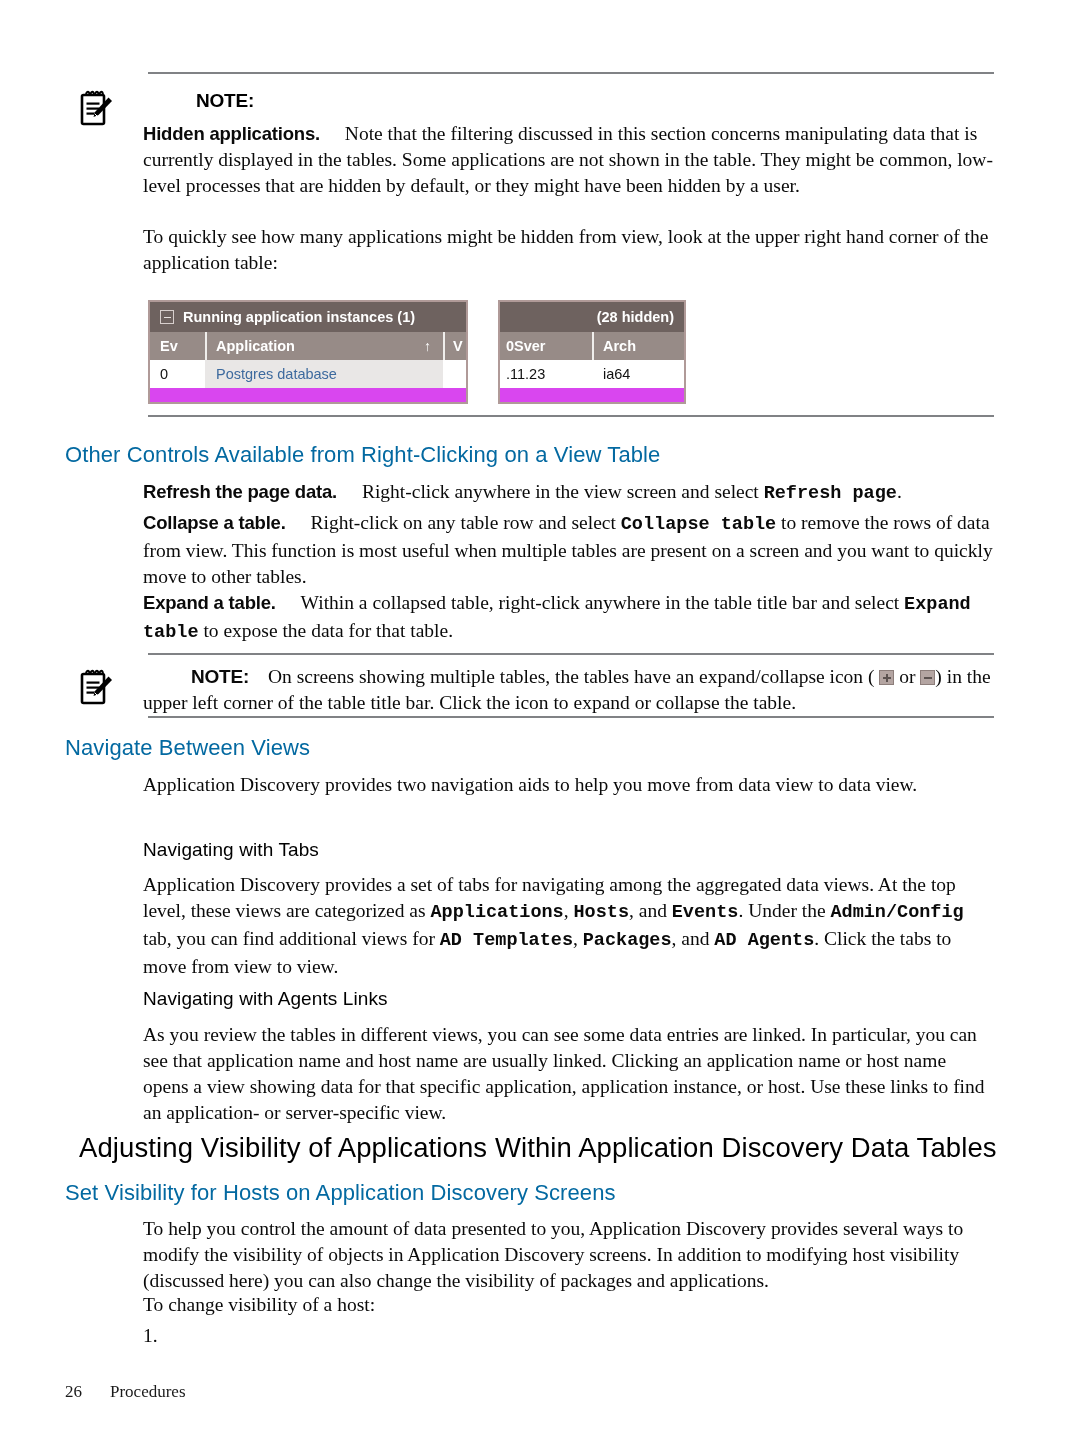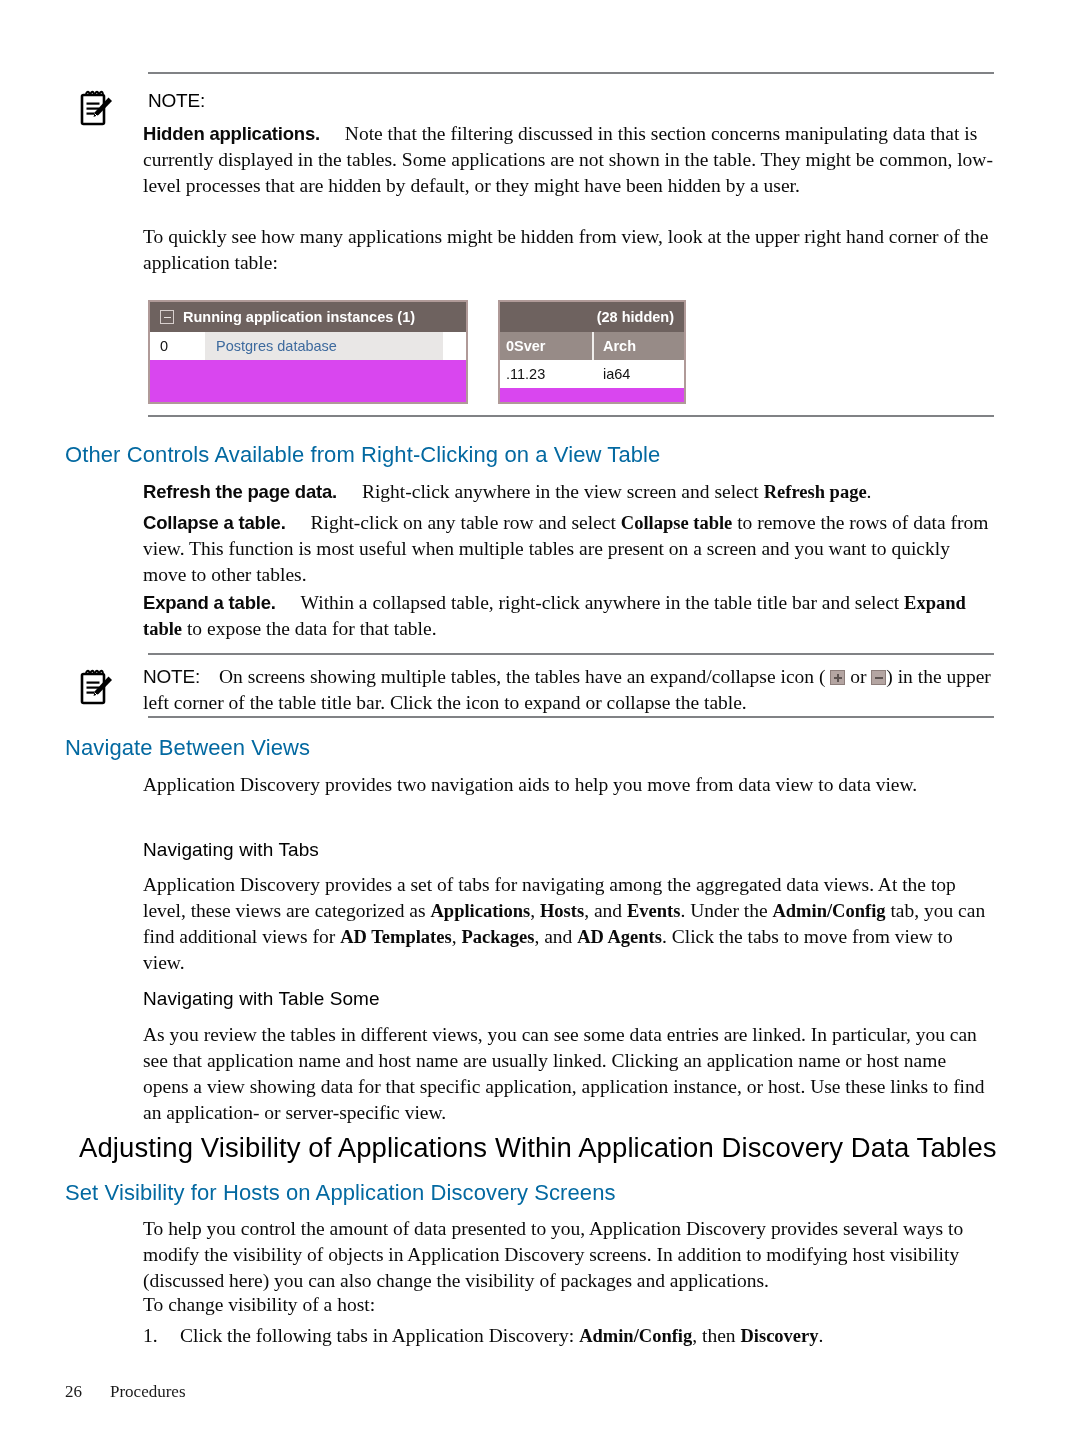--- a/index.html
+++ b/index.html
@@ -26,21 +26,21 @@
 
   
   .body-text {
     position: absolute;
     font-family: "Liberation Serif", serif;
     font-size: 19.5px;
     line-height: 26px;
     color: #0a0a0a;
     text-align: left;
   }
-  .body-text b { font-family: Liberation Serif, serif; font-weight: bold; font-size: 18.5px; }
+  .body-text b { font-family: Liberation Mono, monospace; font-weight: bold; font-size: 18.5px; }
 
   .lead-in {
     font-family: "Liberation Sans", sans-serif;
     font-weight: bold;
     font-size: 18.5px;
     letter-spacing: -0.2px;
   }
 
   
   .h1 {
@@ -73,23 +73,24 @@
 
   
   .rule {
     position: absolute;
     height: 2px;
     background: #808285;
   }
   .note-label {
     position: absolute;
     font-family: "Liberation Sans", sans-serif;
-    font-weight: normal;
+    font-weight: bold;
     font-size: 19px;
     letter-spacing: -0.2px;
+    margin-left: 48px;
   }
   .note-icon {
     position: absolute;
     width: 34px;
     height: 38px;
   }
 
   
   .inline-icon {
     display: inline-block;
@@ -247,20 +248,28 @@
 
   <div class="body-text" style="left:143px; top:224px; width:851px;">To quickly see how many applications might be hidden from view, look at the upper right hand corner of the application table:</div>
 
   <div class="shot">
 
     <div class="shot-panel shot-left">
       <div class="titlebar">
         <span class="collapse-box"></span>
         <span class="tb-text">Running application instances (1)</span>
       </div>
+      <div class="colhead">
+        <span class="cell" style="left:10px">Ev</span>
+        <span class="divider" style="left:55px"></span>
+        <span class="cell" style="left:66px">Application</span>
+        <span class="sort-arrow" style="left:274px">↑</span>
+        <span class="divider" style="left:293px"></span>
+        <span class="cell" style="left:303px">V</span>
+      </div>
       <div class="datarow">
         <span class="shade" style="left:55px; width:238px;"></span>
         <span class="cell plain" style="left:10px">0</span>
         <span class="cell link" style="left:66px">Postgres database</span>
       </div>
     </div>
 
     <div class="shot-panel shot-right">
       <div class="titlebar">
         <span class="tb-right">(28 hidden)</span>
@@ -323,34 +332,31 @@
   <div class="h2" style="left:65px; top:735px;">Navigate Between Views</div>
 
   <div class="body-text" style="left:143px; top:772px; width:851px;">Application Discovery provides two navigation aids to help you move from data view to data view.</div>
 
   <div class="h3" style="left:143px; top:839px;">Navigating with Tabs</div>
 
   <div class="body-text" style="left:143px; top:872px; width:851px;">
     <span>Application Discovery provides a set of tabs for navigating among the aggregated data views. At the top level, these views are categorized as </span><b>Applications</b><span>, </span><b>Hosts</b><span>, and </span><b>Events</b><span>. Under the </span><b>Admin/Config</b><span> tab, you can find additional views for </span><b>AD Templates</b><span>, </span><b>Packages</b><span>, and </span><b>AD Agents</b><span>. Click the tabs to move from view to view.</span>
   </div>
 
-  <div class="h3" style="left:143px; top:988px;">Navigating with Table Some</div>
+  <div class="h3" style="left:143px; top:988px;">Navigating with Agents Links</div>
 
   <div class="body-text" style="left:143px; top:1022px; width:851px;">As you review the tables in different views, you can see some data entries are linked. In particular, you can see that application name and host name are usually linked. Clicking an application name or host name opens a view showing data for that specific application, application instance, or host. Use these links to find an application- or server-specific view.</div>
 
   <div class="h1" style="left:79px; top:1132px;">Adjusting Visibility of Applications Within Application Discovery Data Tables</div>
 
   <div class="h2" style="left:65px; top:1180px;">Set Visibility for Hosts on Application Discovery Screens</div>
 
   <div class="body-text" style="left:143px; top:1216px; width:851px;">To help you control the amount of data presented to you, Application Discovery provides several ways to modify the visibility of objects in Application Discovery screens. In addition to modifying host visibility (discussed here) you can also change the visibility of packages and applications.</div>
 
   <div class="body-text" style="left:143px; top:1292px; width:851px;">To change visibility of a host:</div>
 
   <div class="body-text" style="left:143px; top:1323px;">1.</div>
 
-  <div class="body-text" style="left:180px; top:1323px; width:814px;">
-    <span>Click the following tabs in Application Discovery: </span><b>Admin/Config</b><span>, then </span><b>Discovery</b><span>.</span>
-  </div>
 
   <div class="footer" style="left:65px; top:1382px;">26</div>
   <div class="footer" style="left:110px; top:1382px;">Procedures</div>
 
 </div>
 
 </body></html>

